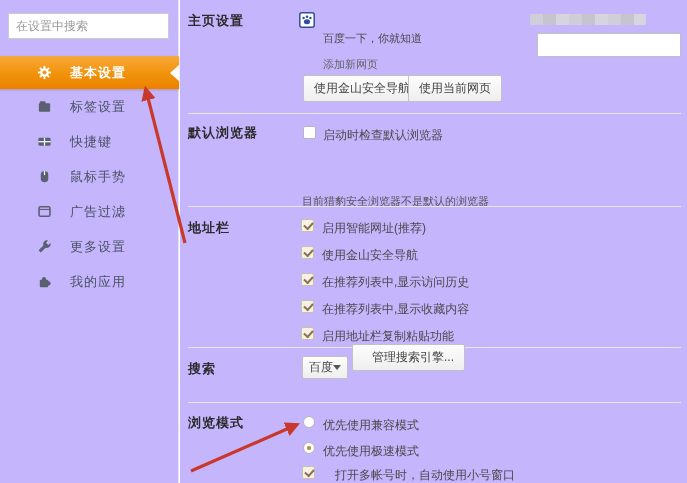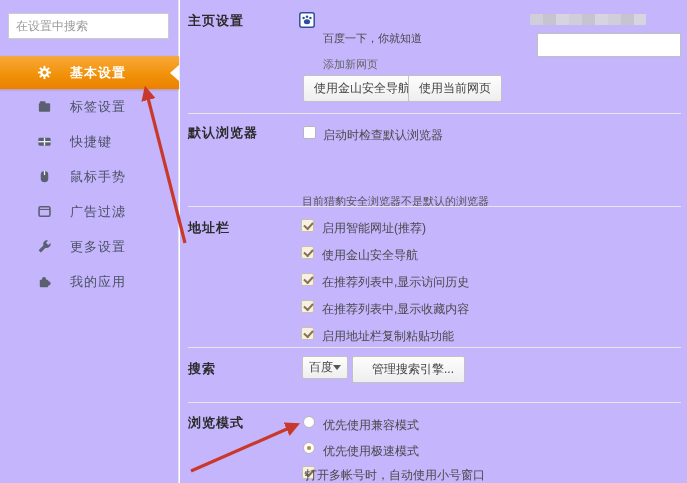--- a/index.html
+++ b/index.html
@@ -239,34 +239,34 @@
     <span class="cb checked" style="left:121px; top:327px;"></span>
     <span class="row-label" style="left:142px; top:328px;">启用地址栏复制粘贴功能</span>
 
     <div class="divider" style="top:347px;"></div>
 
     <div class="sec-title" style="top:360px;">搜索</div>
     <div class="dropdown" style="left:122px; top:356px;">
       <span>百度</span>
       <span class="caret"></span>
     </div>
-    <button class="btn" style="position:absolute; left:172px; top:356px;padding-left:19px;">管理搜索引擎...</button>
+    <button class="btn" style="position:absolute; left:172px; top:344px;padding-left:19px;">管理搜索引擎...</button>
 
     <div class="divider" style="top:402px;"></div>
 
     <div class="sec-title" style="top:414px;">浏览模式</div>
 
     <span class="radio" style="left:123px; top:416px;"></span>
     <span class="row-label" style="left:143px; top:417px;">优先使用兼容模式</span>
 
     <span class="radio selected" style="left:123px; top:442px;"></span>
     <span class="row-label" style="left:143px; top:443px;">优先使用极速模式</span>
 
     <span class="cb checked" style="left:122px; top:466px;"></span>
-    <span class="row-label" style="left:125px; top:467px;text-align:center;">打开多帐号时，自动使用小号窗口</span>
+    <span class="row-label" style="left:155px; top:467px;text-align:center;">打开多帐号时，自动使用小号窗口</span>
 
   </div>
 
   <svg class="arrows">
     <defs>
       <marker id="ah" viewBox="0 0 10 10" refX="7" refY="5" markerWidth="4.6" markerHeight="4.6" orient="auto">
         <path d="M0 0 L10 5 L0 10 z" fill="#c9392b"></path>
       </marker>
     </defs>
     <line x1="185" y1="243" x2="146" y2="90" stroke="#c9392b" stroke-width="3.2" marker-end="url(#ah)"></line>

